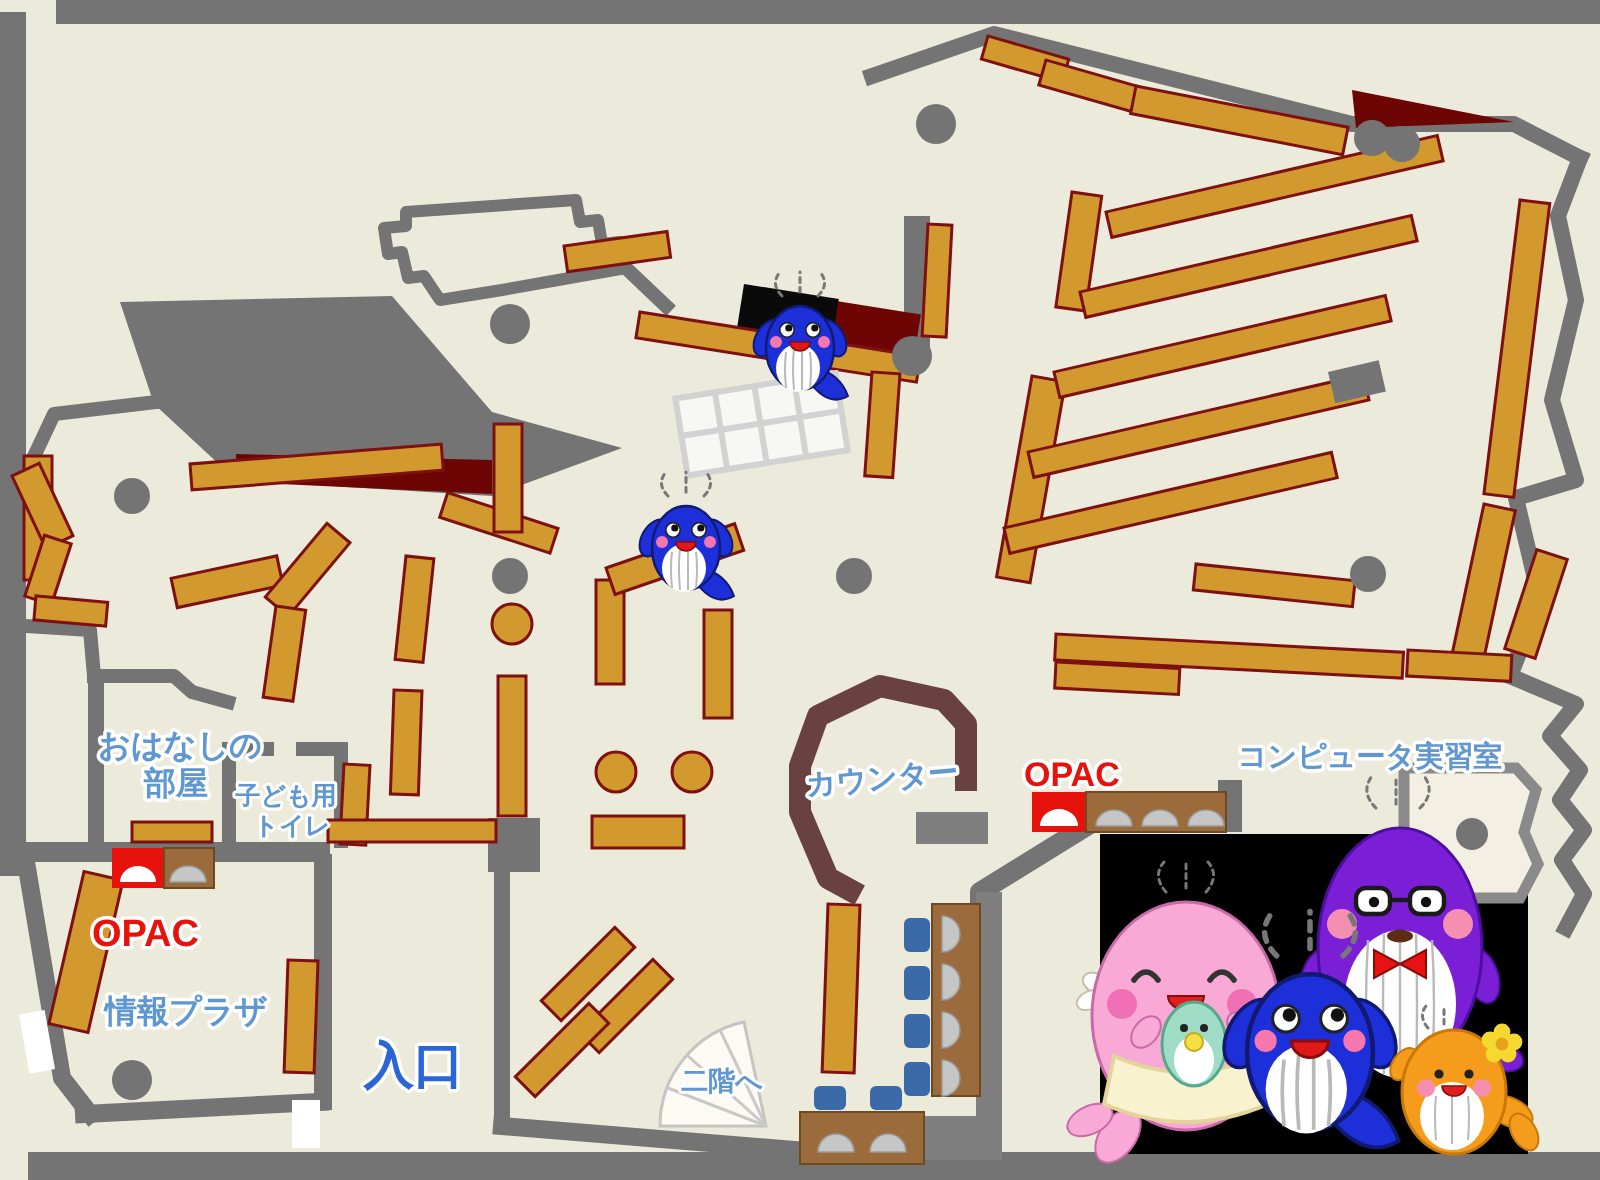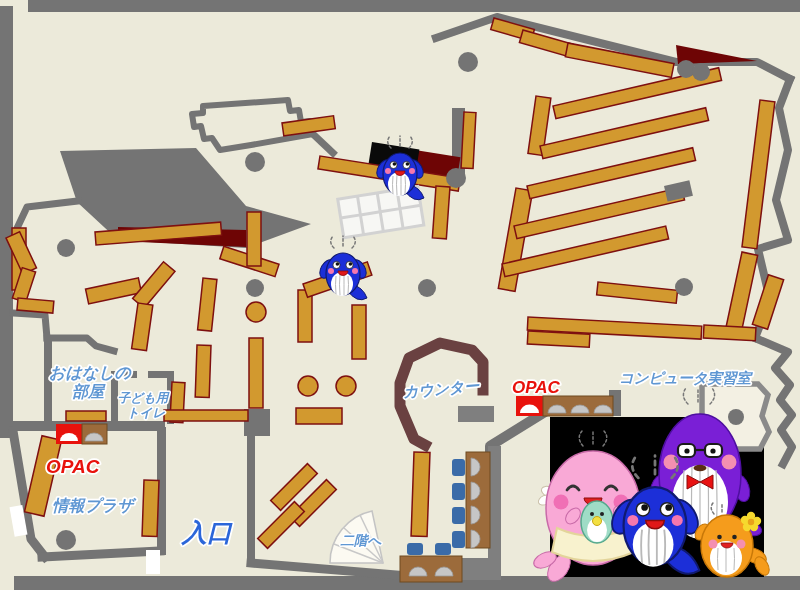--- a/index.html
+++ b/index.html
@@ -1,17 +1,17 @@
 <!DOCTYPE html>
 <html><head>
 <meta charset="utf-8">
 <style>
   html,body{margin:0;padding:0;background:#fff;}
   #stage{position:relative;width:800px;height:590px;overflow:hidden;background:#ECEADA;
-         font-family:"Liberation Sans","DejaVu Sans",sans-serif;font-style:italic;}
+         font-family:"Liberation Sans","DejaVu Sans",sans-serif;}
   svg{display:block;}
   .lbl{font-family:"Liberation Sans","DejaVu Sans",sans-serif;font-weight:bold;
        paint-order:stroke fill;stroke:#ffffff;stroke-width:3.5px;stroke-linejoin:round;}
   .lbl.small{stroke-width:3px;}
   .shelf{fill:#D2992F;stroke:#7E1010;stroke-width:1.5;}
   .wall{stroke:#747474;fill:none;stroke-linejoin:round;stroke-linecap:square;}
   .pillar{fill:#747474;}
   .dotted{stroke:#777;stroke-width:1.5;fill:none;stroke-dasharray:2.4 2.4;stroke-linecap:round;}
 </style>
 </head>

